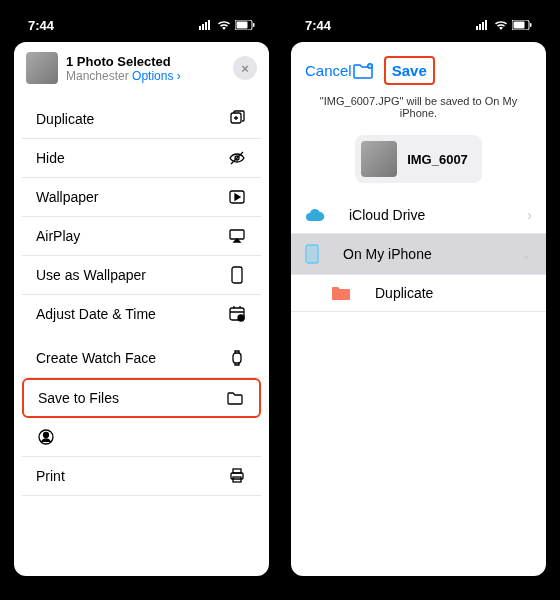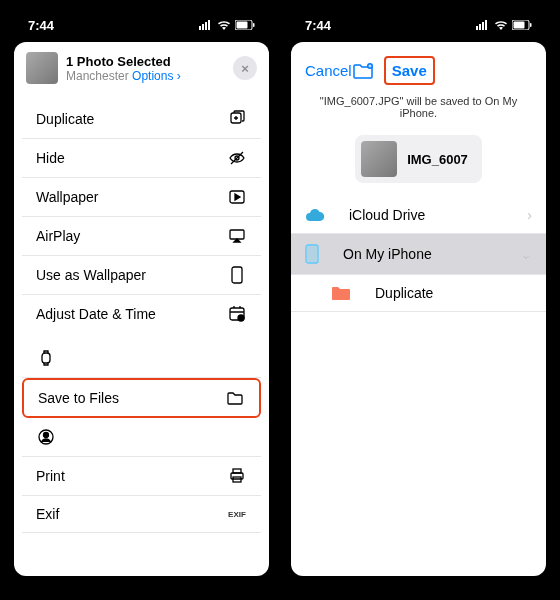--- a/index.html
+++ b/index.html
@@ -130,20 +130,21 @@
                 <rect x="2" y="3" width="14" height="12" rx="2"></rect>
                 <path d="M2 7h14M6 3V1M12 3V1"></path>
                 <circle cx="13" cy="13" r="3" fill="#000"></circle>
               </svg>
             </span>
           </div>
     </div>
 
     <div class="list">
       <div class="row">
+            <span>Create Watch Face</span>
             <span class="row-icon">
               <svg width="14" height="18" viewBox="0 0 14 18" fill="none" stroke="#000" stroke-width="1.3">
                 <rect x="3" y="4" width="8" height="10" rx="3"></rect>
                 <path d="M5 4V2h4v2M5 14v2h4v-2"></path>
               </svg>
             </span>
           </div>
       <div class="row highlight">
             <span>Save to Files</span>
             <span class="row-icon">
@@ -163,24 +164,20 @@
           </div>
       <div class="row">
             <span>Print</span>
             <span class="row-icon">
               <svg width="18" height="18" viewBox="0 0 18 18" fill="none" stroke="#000" stroke-width="1.3">
                 <rect x="3" y="6" width="12" height="6" rx="1"></rect>
                 <rect x="5" y="2" width="8" height="4"></rect>
                 <rect x="5" y="10" width="8" height="5"></rect>
               </svg>
             </span>
-          </div>
-      <div class="row">
-            <span>Exif</span>
-            <span class="row-icon" style="font-size:8px;font-weight:700;">EXIF</span>
           </div>
       <div class="row"></div>
 
     </div>
   </div>
   <div class="home-ind"></div>
 </div>
 
 <div class="phone">
   <div class="status-bar">

